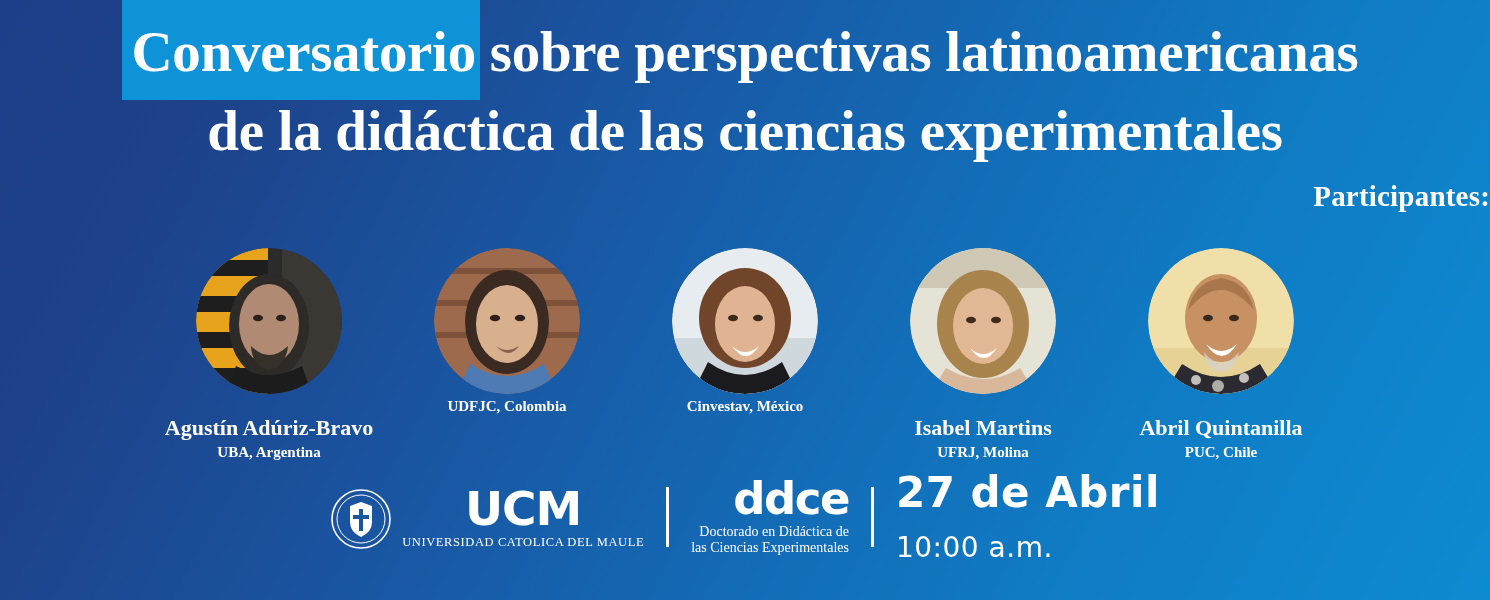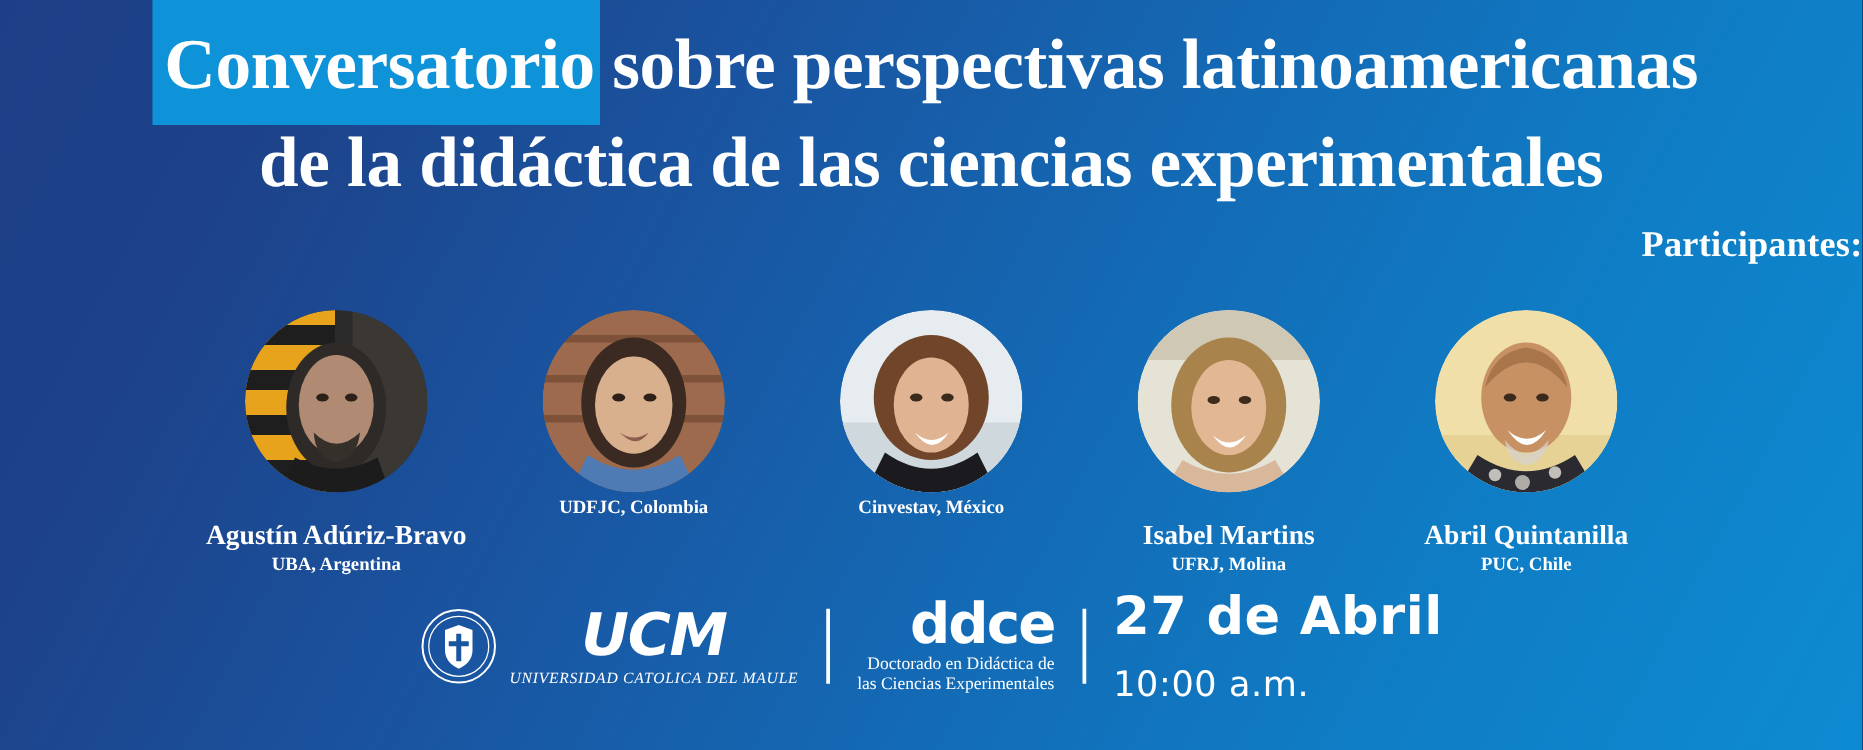--- a/index.html
+++ b/index.html
@@ -118,23 +118,22 @@
     top: 472px;
     left: 0;
     width: 1490px;
     height: 90px;
     display: flex;
     justify-content: center;
     align-items: center;
   }
   .ucm-logo {
     display: flex;
-    align-items: center;
+    align-items: flex-end;
     gap: 10px;
-    font-style: italic;
   }
   .ucm-text-wrap {
     display: flex;
     flex-direction: column;
     align-items: center;
   }
   .ucm-word {
     font-family: "DejaVu Sans", sans-serif;
     font-size: 47px;
     font-weight: bold;

